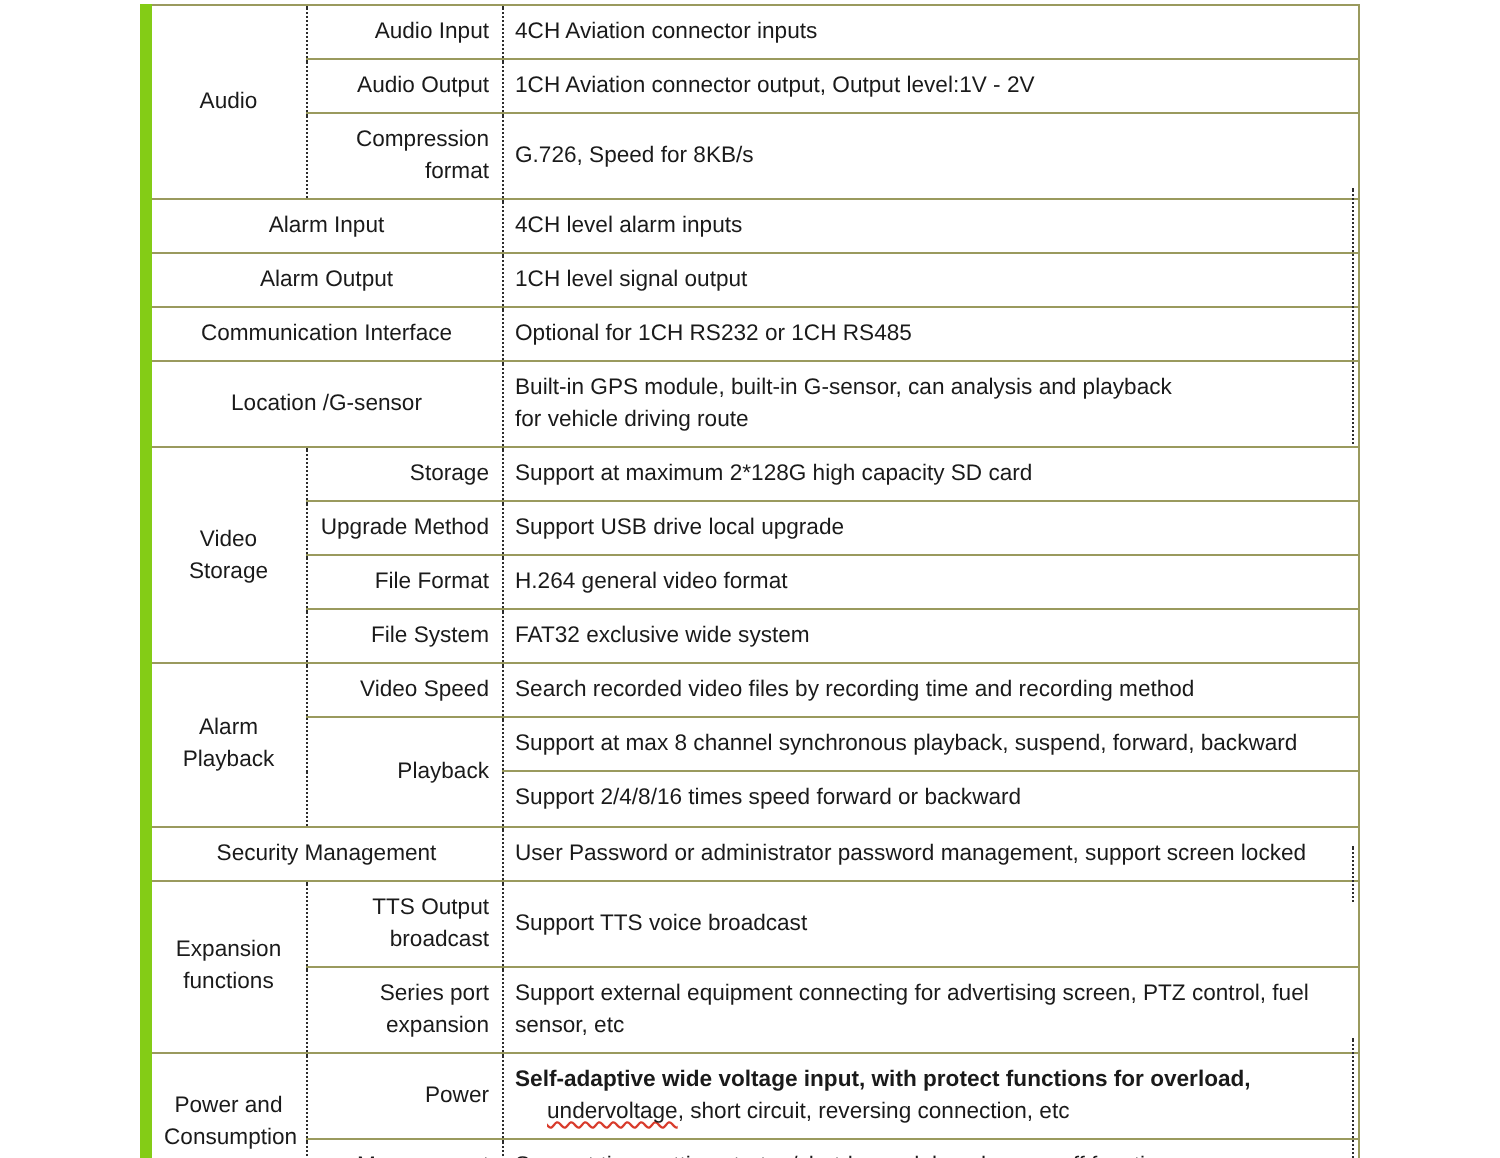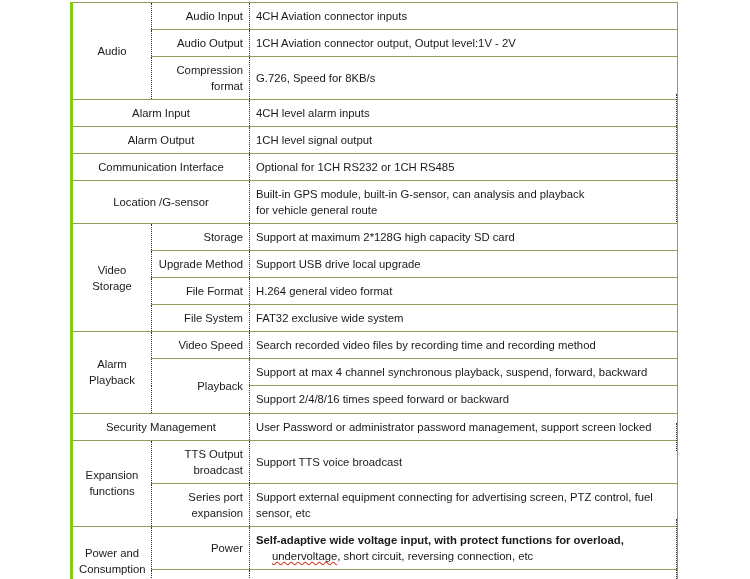--- a/index.html
+++ b/index.html
@@ -34,21 +34,21 @@
     border-top: 1px solid #9a9a5e;
     border-bottom: 1px solid #9a9a5e;
     border-left: 1px dotted #2b2b2b;
     border-right: 1px dotted #2b2b2b;
     padding: 5px 6px;
     vertical-align: middle;
     color: #1a1a1a;
   }
 
   
-  table.spec td.edge-left  { border-left: 3px solid #84cc16; }
+  table.spec td.edge-left  { border-left: 6px solid #84cc16; }
   table.spec td.edge-right { border-right: 1px solid #9a9a5e; }
 
   
   col.c1 { width: 80px; }
   col.c2 { width: 98px; }
   col.c3 { width: 428px; }
 
   .cat      { text-align: center; }
   .cat-left { text-align: center; padding-left: 2px; }
   .sub      { text-align: right; }
@@ -108,21 +108,21 @@
 
       <tr>
         <td class="cat edge-left" colspan="2">Communication Interface</td>
         <td class="desc edge-right">Optional for 1CH RS232 or 1CH RS485</td>
       </tr>
 
       <tr>
         <td class="cat edge-left" colspan="2">Location /G-sensor</td>
         <td class="desc edge-right">
           <div>Built-in GPS module, built-in G-sensor, can analysis and playback</div>
-          <div>for vehicle general route</div>
+          <div>for vehicle driving route</div>
         </td>
       </tr>
 
       <tr>
         <td class="cat-left edge-left" rowspan="4">Video Storage</td>
         <td class="sub">Storage</td>
         <td class="desc edge-right">Support at maximum 2*128G high capacity SD card</td>
       </tr>
       <tr>
         <td class="sub">Upgrade Method</td>
@@ -137,21 +137,21 @@
         <td class="desc edge-right">FAT32 exclusive wide system</td>
       </tr>
 
       <tr>
         <td class="cat edge-left" rowspan="3">Alarm Playback</td>
         <td class="sub">Video Speed</td>
         <td class="desc edge-right">Search recorded video files by recording time and recording method</td>
       </tr>
       <tr>
         <td class="sub" rowspan="2">Playback</td>
-        <td class="desc edge-right">Support at max 4 channel synchronous playback, suspend, forward, backward</td>
+        <td class="desc edge-right">Support at max 8 channel synchronous playback, suspend, forward, backward</td>
       </tr>
       <tr>
         <td class="desc edge-right">Support 2/4/8/16 times speed forward or backward</td>
       </tr>
 
       <tr>
         <td class="cat edge-left" colspan="2">Security Management</td>
         <td class="desc edge-right">User Password or administrator password management, support screen locked</td>
       </tr>
 

